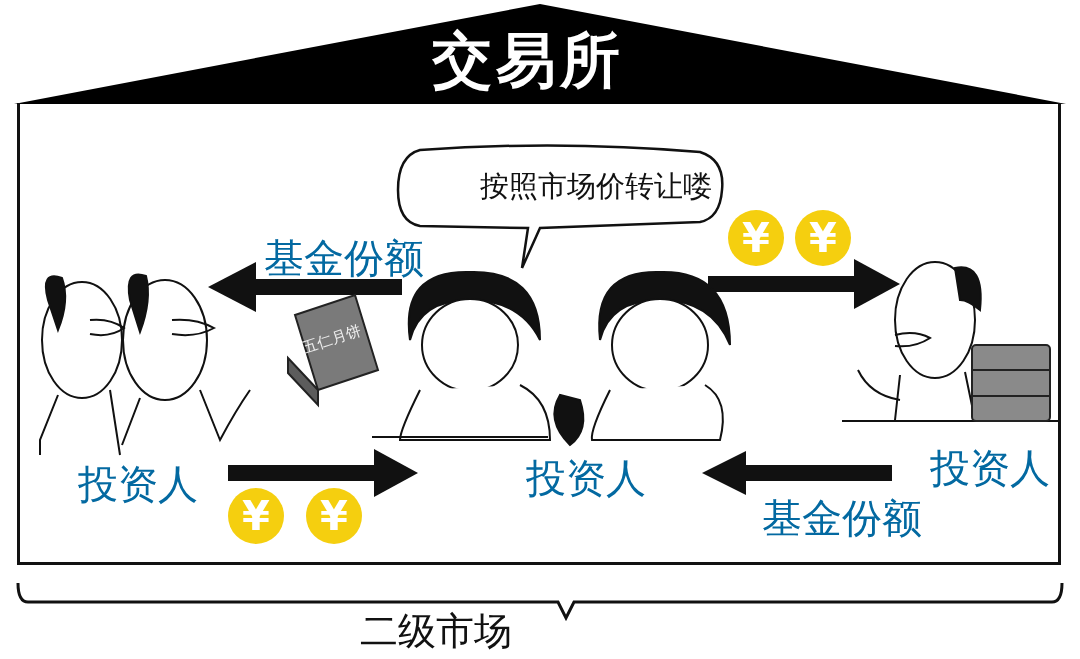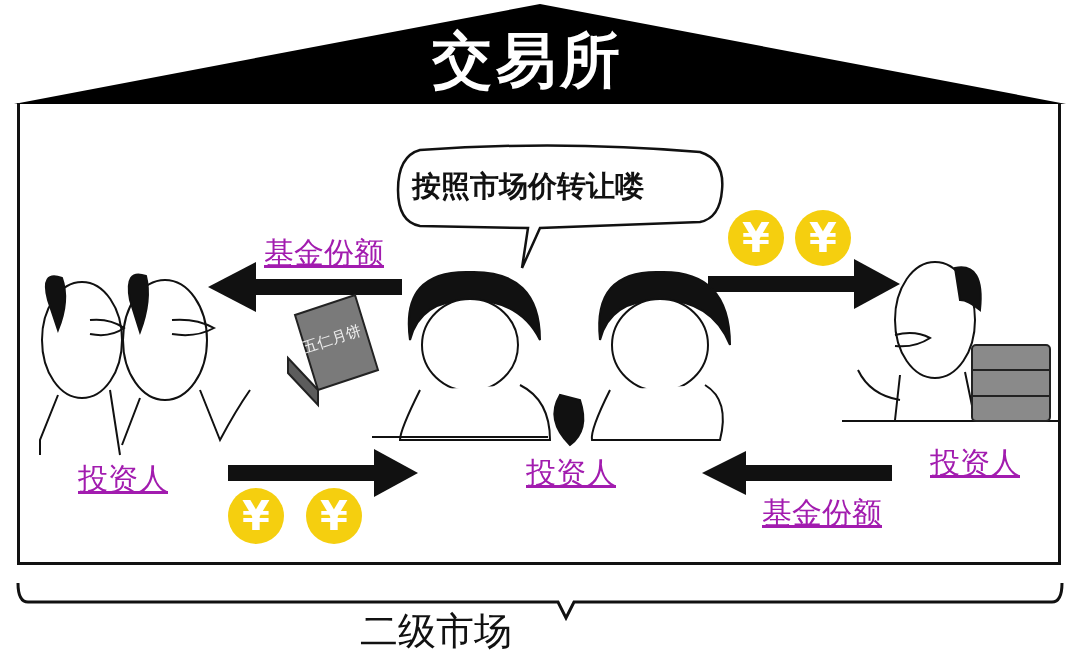--- a/index.html
+++ b/index.html
@@ -3,23 +3,23 @@
 <meta charset="utf-8">
 <style>
   html, body { margin:0; padding:0; background:#ffffff; }
   body { width:1080px; height:659px; position:relative; overflow:hidden;
          font-family:"DejaVu Sans", sans-serif; color:#111; }
   .abs { position:absolute; }
   .roof-title { position:absolute; left:0; top:30px; width:1056px; text-align:center;
                 color:#fff; font-size:60px; font-weight:bold; letter-spacing:4px; line-height:1; }
   .house-box { position:absolute; left:17px; top:103px; width:1044px; height:462px;
                border:3px solid #111; border-top:none; box-sizing:border-box; }
-  .label { position:absolute; font-size:30px; line-height:1; white-space:nowrap; color:#a21caf;text-decoration:underline; }
-  .bubble-text { position:absolute; left:0; top:0; width:100%; text-align:left;
-                 font-size:29px; line-height:1; color:#111;font-weight:bold; }
+  .label { position:absolute; font-size:40px; line-height:1; white-space:nowrap; color:#0369a1; }
+  .bubble-text { position:absolute; left:0; top:0; width:100%; text-align:right;
+                 font-size:29px; line-height:1; color:#111; }
   .coin { position:absolute; width:56px; height:56px; border-radius:50%;
           background:#f5cf0f; color:#fff; font-size:40px; font-weight:bold;
           text-align:center; line-height:56px; }
   .bottom-label { position:absolute; left:0; top:612px; width:872px; text-align:center;
                   font-size:38px; line-height:1; color:#111; }
   svg { position:absolute; left:0; top:0; }
 </style>
 </head>
 <body>
 

